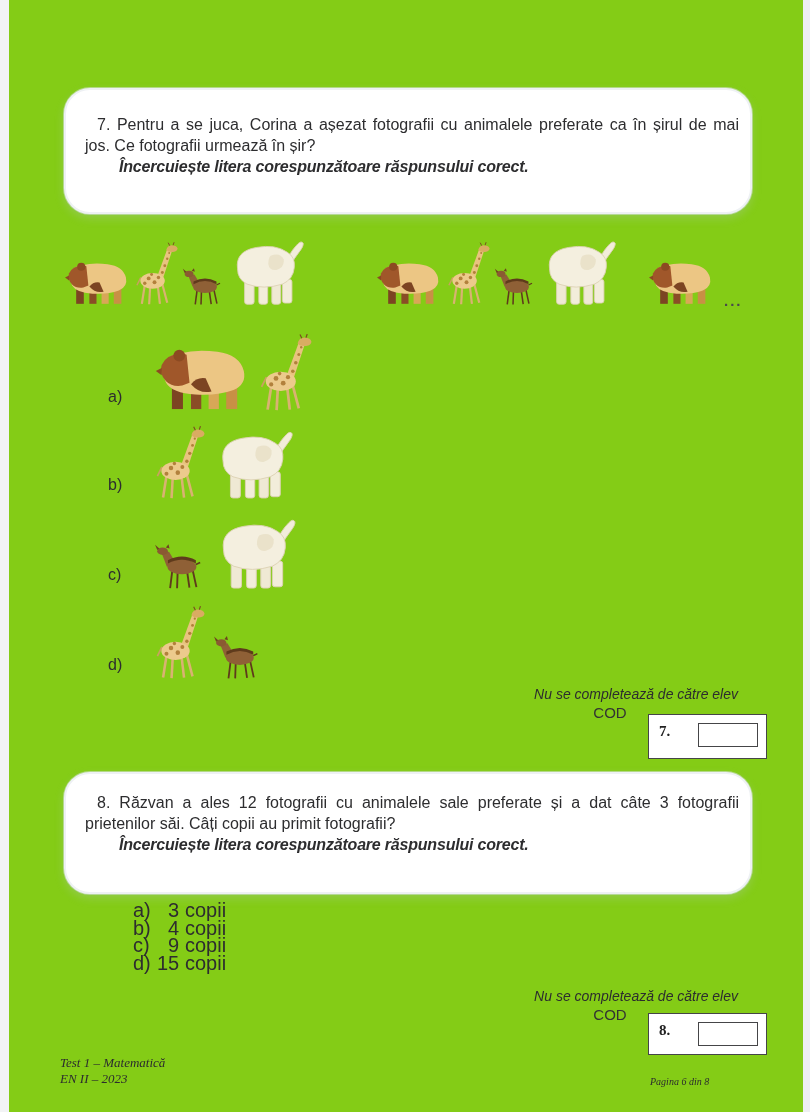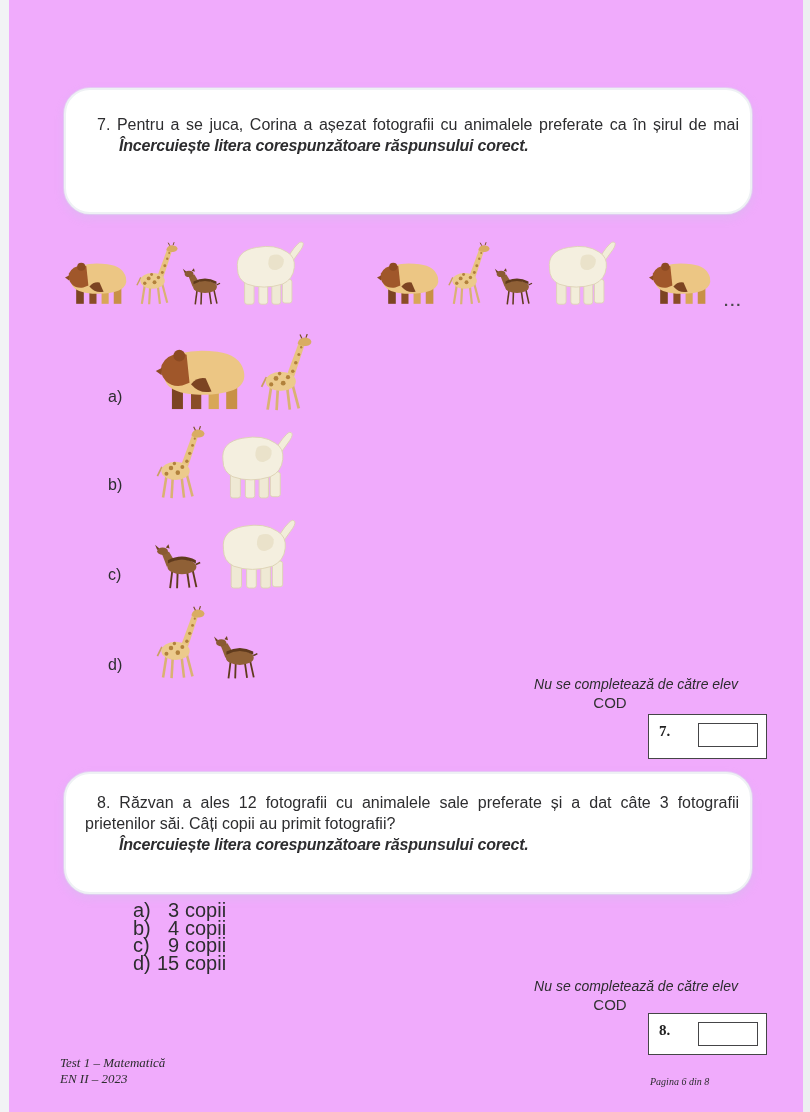--- a/index.html
+++ b/index.html
@@ -1,19 +1,19 @@
 <!DOCTYPE html>
 <html><head>
 <meta charset="utf-8">
 <style>
   html,body{margin:0;padding:0;}
   body{background:#fff;}
   .page{
     position:relative; width:810px; height:1112px; overflow:hidden;
-    background:#f0abfc; font-family:"Liberation Sans", sans-serif;
+    background:#84cc16; font-family:"Liberation Sans", sans-serif;
     color:#303032;
   }
   .edge-strip-left{position:absolute;left:0;top:0;width:9px;height:1112px;background:#f2f3f5;}
   .edge-strip-right{position:absolute;left:803px;top:0;width:7px;height:1112px;background:#edeff1;}
 
   .qbox{
     position:absolute; left:64px; width:684px;
     border:2px solid #eef1f4; border-radius:26px;
     box-shadow:0 4px 10px rgba(188,205,224,0.28), 0 0 0 1px rgba(225,232,240,0.5);
     background:#fff;
@@ -54,21 +54,21 @@
   .opt-c .animal-deer{width:51px;height:46px;}
   .opt-c .animal-elephant{width:84px;height:74px;}
   .opt-d .animal-giraffe{width:51px;height:74px;}
   .opt-d .animal-deer{width:49px;height:44px;}
 
   .q8-options{position:absolute; left:133px; top:902px; font-size:20px; line-height:17.5px; color:#2d2d2f;}
   .q8-opt .lab{display:inline-block; width:24px;}
   .q8-opt .num{display:inline-block; width:22px; text-align:right; margin-right:6px;}
 
   .admin{position:absolute; left:500px; width:238px; font-size:14px; color:#2c2c2e;}
-  .admin .note{font-style:italic; text-align:right; line-height:18px;}
+  .admin .note{font-style:italic; text-align:right; line-height:18px;margin-top:10px;}
   .admin .cod{text-align:center; padding-right:18px; font-size:15px; line-height:20px; color:#333;}
   .admin.a7{top:675px;}
   .admin.a8{top:977px;}
 
   .codbox{position:absolute; left:648px; width:117px; border:1.6px solid #454547; background:#fff;}
   .codbox.b7{top:714px; height:43px;}
   .codbox.b8{top:1013px; height:40px;}
   .codbox .qnum{position:absolute; left:10px; top:8px; font-family:"Liberation Serif", serif; font-weight:bold; font-size:15px; color:#222;}
   .codbox .answer-field{position:absolute; left:49px; top:8px; width:58px; height:22px; border:1.6px solid #454547; background:#fff;}
 
@@ -140,20 +140,21 @@
       <rect x="74" y="76" width="15" height="36" rx="4" fill="#efe9d4" stroke="#ddd2b4" stroke-width="1.5"></rect>
       <rect x="92" y="70" width="16" height="40" rx="4" fill="#f2edda" stroke="#ddd2b4" stroke-width="1.5"></rect>
       <path d="M16 52 Q12 22 48 16 Q80 10 100 24 Q114 32 112 50 Q110 70 92 78 Q60 88 32 78 Q16 70 16 52 Z" fill="#f4efdf" stroke="#ddd2b4" stroke-width="1.5"></path>
       <path d="M72 30 Q88 24 94 36 Q96 50 82 54 Q70 56 68 44 Q68 34 72 30 Z" fill="#eae2ca"></path>
     </symbol>
   </svg>
 
   <div class="qbox q7"></div>
   <div class="qtext q7">
     <div class="qline1">7. Pentru a se juca, Corina a așezat fotografii cu animalele preferate ca în șirul de mai</div>
+    <div class="qline2">jos. Ce fotografii urmează în șir?</div>
     <div class="instruction">Încercuiește litera corespunzătoare răspunsului corect.</div>
   </div>
 
   <div class="seq-group seq-g1">
       <svg class="animal animal-bear">
         <use href="#sym-bear"></use>
       </svg>
       <svg class="animal animal-giraffe">
         <use href="#sym-giraffe"></use>
       </svg>

